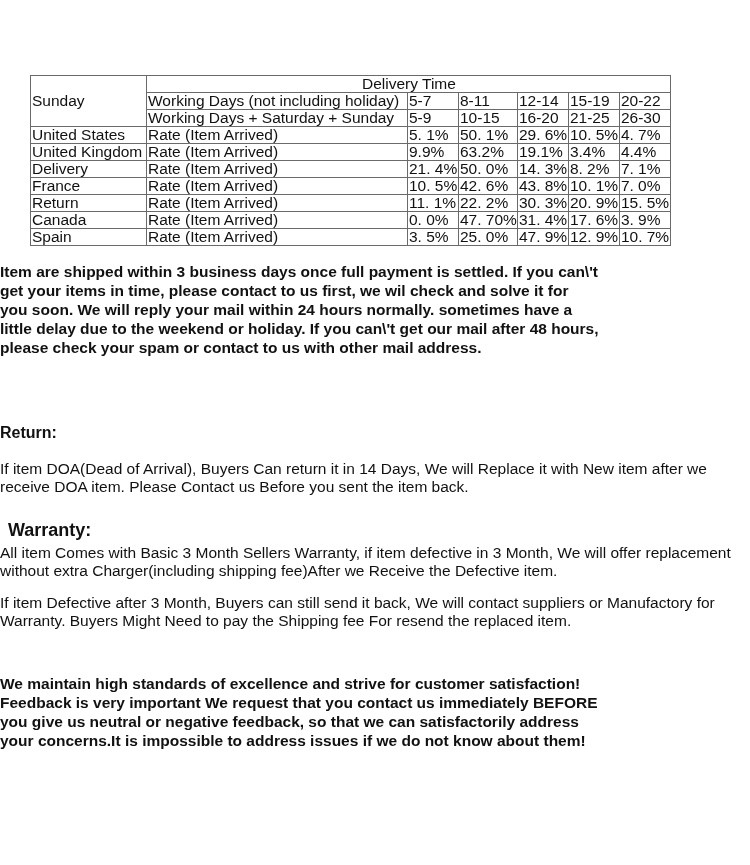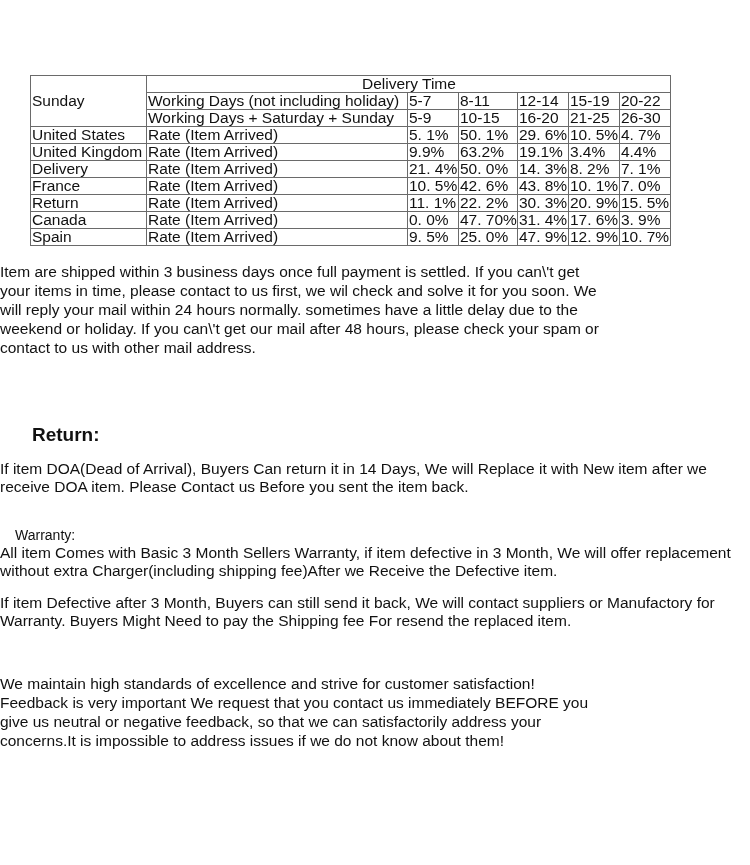--- a/index.html
+++ b/index.html
@@ -36,35 +36,35 @@
     table.delivery td.c-label { width: 259px; margin-left: 32px; }
     table.delivery td.c-val { width: 49px; margin-left: 13px; }
     table.delivery td.center { text-align: center; margin-top: 32px; }
     .block {
       position: absolute;
       left: 0;
       width: 600px;
       margin: 0;
       line-height: 19px;
       font-size: 15.5px;
+      font-weight: bold;
     }
     .heading-lg {
       position: absolute;
       left: 0;
       font-weight: bold;
-      font-size: 19px;
+      font-size: 16px;
       margin: 0;
-      padding-left: 32px;
     }
     .heading-sm {
       position: absolute;
       left: 0;
-      font-weight: normal;
-      font-size: 14px;
-      margin: 15px;
+      font-weight: bold;
+      font-size: 18px;
+      margin: 8px;
     }
     .para {
       position: absolute;
       left: 0;
       width: 752px;
       margin: 0;
       line-height: 17.5px;
       font-size: 15.5px;
     }
   </style>
@@ -144,21 +144,21 @@
       <td>Rate (Item Arrived)</td>
       <td>0. 0%</td>
       <td>47. 70%</td>
       <td>31. 4%</td>
       <td>17. 6%</td>
       <td>3. 9%</td>
     </tr>
     <tr>
       <td>Spain</td>
       <td>Rate (Item Arrived)</td>
-      <td>9. 5%</td>
+      <td>3. 5%</td>
       <td>25. 0%</td>
       <td>47. 9%</td>
       <td>12. 9%</td>
       <td>10. 7%</td>
     </tr>
   </tbody>
 </table>
 
 <p class="block" style="top: 262px;">Item are shipped within 3 business days once full payment is settled. If you can\'t get your items in time, please contact to us first, we wil check and solve it for you soon. We will reply your mail within 24 hours normally. sometimes have a little delay due to the weekend or holiday. If you can\'t get our mail after 48 hours, please check your spam or contact to us with other mail address.</p>
 

